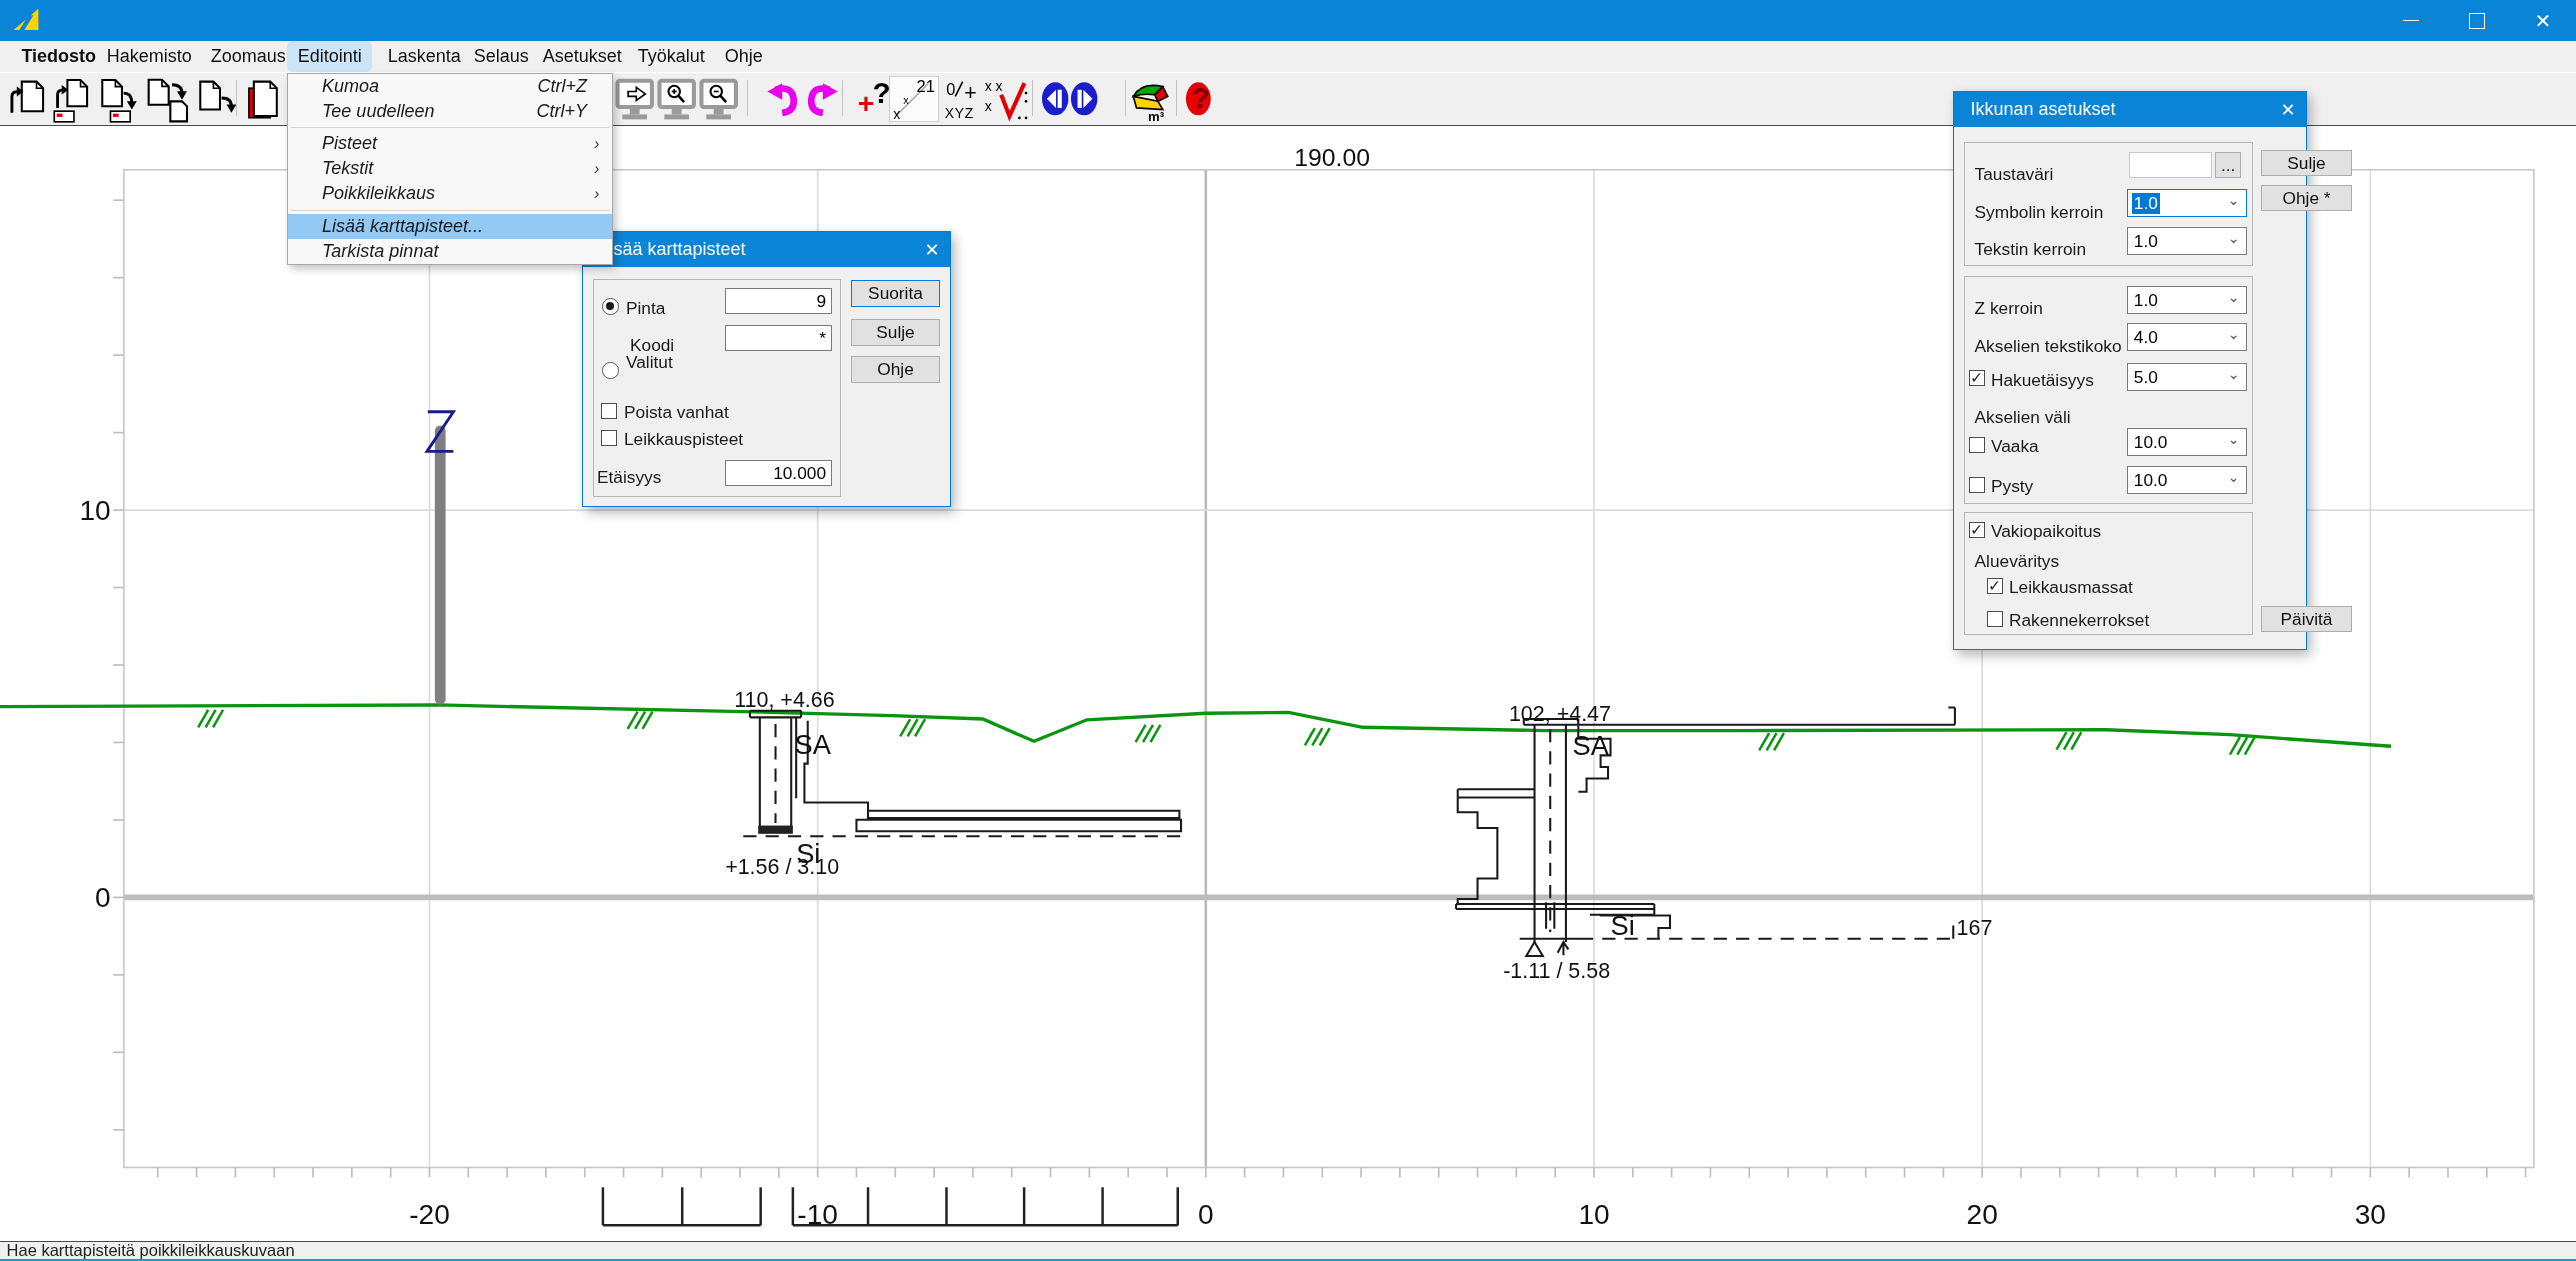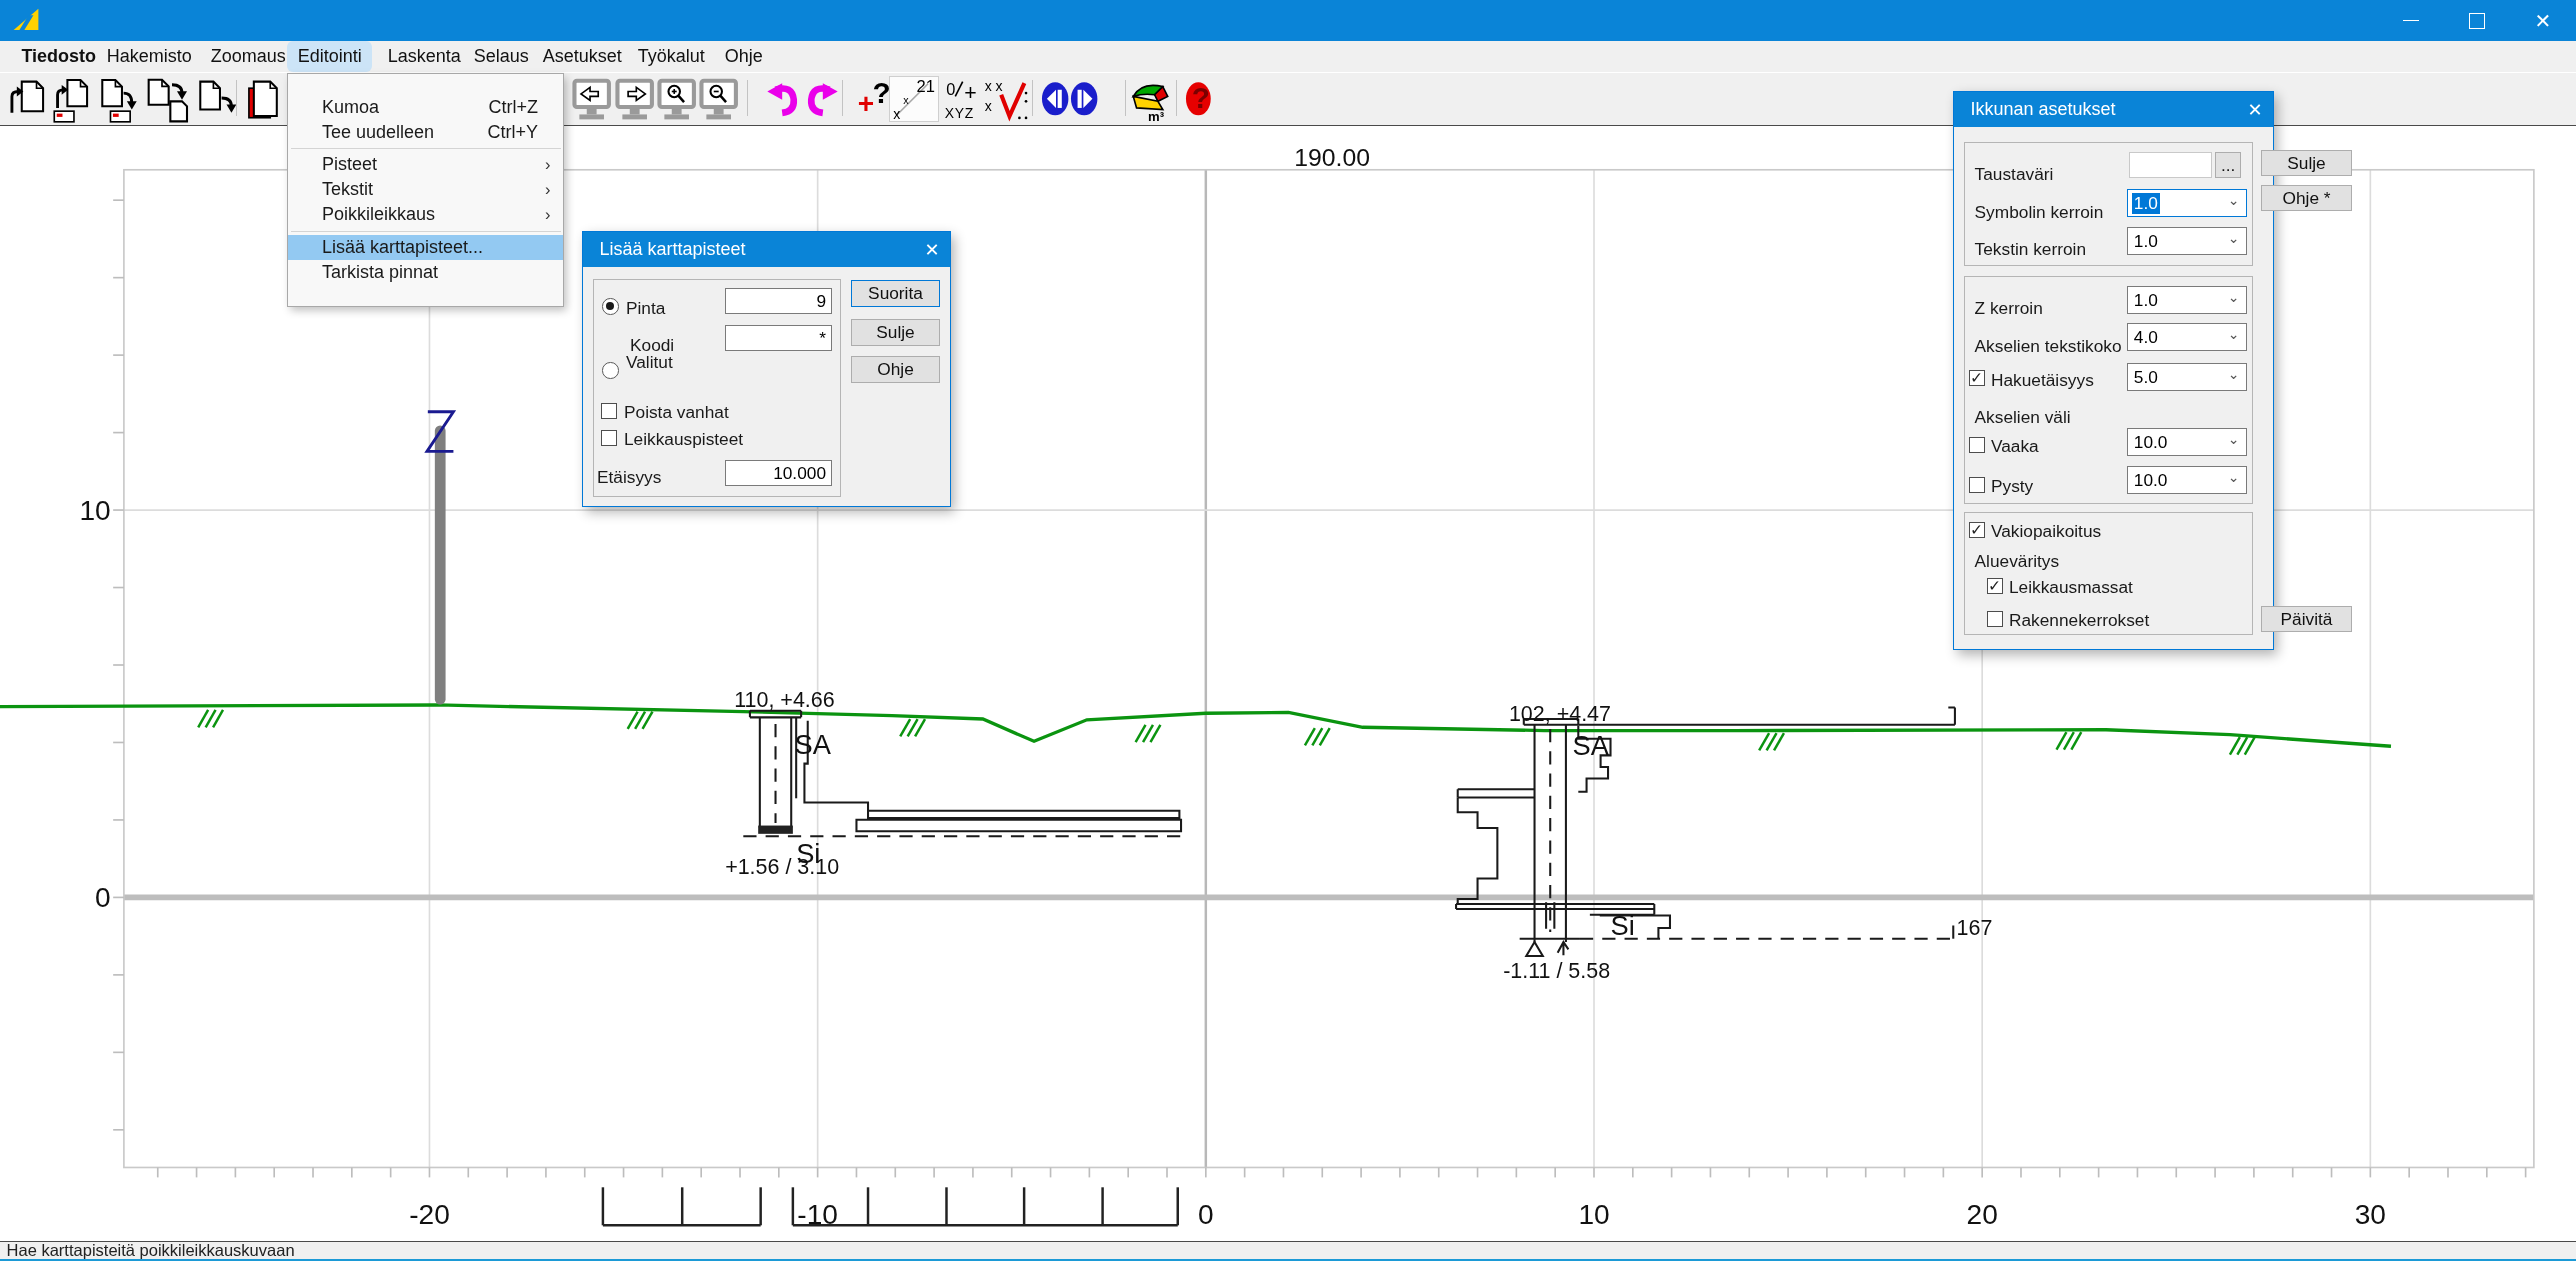--- a/index.html
+++ b/index.html
@@ -18,21 +18,21 @@
   .mitem{position:absolute;top:0;height:31px;line-height:31px;padding:0 10.7px;font-size:18px;color:#111;}
   .mitem.active{background:#cce4f7;}
   
   #toolbar{position:absolute;left:0;top:73px;width:2576px;height:53px;background:#f0f0f0;border-bottom:1.7px solid #4a4a4a;box-sizing:border-box;}
   .tbi{position:absolute;top:5px;width:41px;height:45px;}
   .tsep{position:absolute;top:6.6px;width:0.8px;height:36px;background:#c3c3c3;}
   .tbtn-pressed{position:absolute;top:3.3px;width:50px;height:46px;background:#fcfcfc;border:0.8px solid #cfcfcf;box-sizing:border-box;}
   
   #canvas{position:absolute;left:0;top:126px;width:2576px;height:1115px;background:#fff;}
   
-  #ctxmenu{position:absolute;left:287px;top:73px;width:277px;background:#f8f8f8;border:0.8px solid #a8a8a8;box-shadow:3.3px 4.1px 8.3px rgba(0,0,0,.25);padding:21px 0;z-index:40;box-sizing:border-box;}
+  #ctxmenu{position:absolute;left:287px;top:73px;width:326px;background:#f8f8f8;border:0.8px solid #a8a8a8;box-shadow:3.3px 4.1px 8.3px rgba(0,0,0,.25);padding:0 0;z-index:40;box-sizing:border-box;font-style:italic;}
   .cmi{position:relative;height:25px;line-height:25px;font-size:18px;color:#1a1a1a;padding-left:34px;}
   .cmi.hl{background:#93c9f2;}
   .cmi .sc{position:absolute;right:25px;}
   .cmi .sub{position:absolute;right:12.4px;font-size:16.5px;color:#333;}
   .cmsep{height:0.8px;background:#d4d4d4;margin:3.3px 2.5px;}
   
   .dlg{position:absolute;background:#f0f0f0;border:0.8px solid #0078d7;box-shadow:4.1px 5px 11.6px rgba(0,0,0,.3);z-index:30;box-sizing:border-box;}
   .dlg .dtitle{position:absolute;left:0;top:0;right:0;height:35px;background:#0a84d7;color:#fff;font-size:18px;line-height:35px;padding-left:16.5px;box-sizing:border-box;}
   .dlg .dclose{position:absolute;top:0;right:0;width:36px;height:35px;color:#fff;font-size:18px;display:flex;align-items:center;justify-content:center;}
   .grp{position:absolute;border:0.8px solid #b5b5b5;}
@@ -455,21 +455,21 @@
   <span class="lbl" style="left:41px;top:170px">Poista vanhat</span>
   <span class="cb" style="left:18px;top:198px"></span>
   <span class="lbl" style="left:41px;top:197px">Leikkauspisteet</span>
   <span class="lbl" style="left:14px;top:235px">Etäisyys</span>
   <div class="tin" style="left:142px;top:228px;width:107px;height:26.4px">10.000</div>
   <div class="btn default" style="left:268px;top:48px;width:89px;height:27px">Suorita</div>
   <div class="btn" style="left:268px;top:87px;width:89px;height:27px">Sulje</div>
   <div class="btn" style="left:268px;top:124px;width:89px;height:27px">Ohje</div>
 </div>
 
-<div class="dlg" style="left:1953px;top:91px;width:321px;height:559px">
+<div class="dlg" style="left:1953px;top:91px;width:354px;height:559px">
   <div class="dtitle">Ikkunan asetukset</div>
   <div class="dclose">✕</div>
 
   <div class="grp" style="left:10px;top:50px;width:287px;height:122px"></div>
   <span class="lbl" style="left:20.6px;top:72px">Taustaväri</span>
   <span class="swatch" style="left:175px;top:60px;width:83px;height:26.4px"></span>
   <div class="btn" style="left:261px;top:60px;width:26.4px;height:26.4px">...</div>
   <span class="lbl" style="left:20.6px;top:110px">Symbolin kerroin</span>
   <div class="combo focus" style="left:173px;top:97px;width:120px;height:28px">
     <span class="cv">1.0</span>

